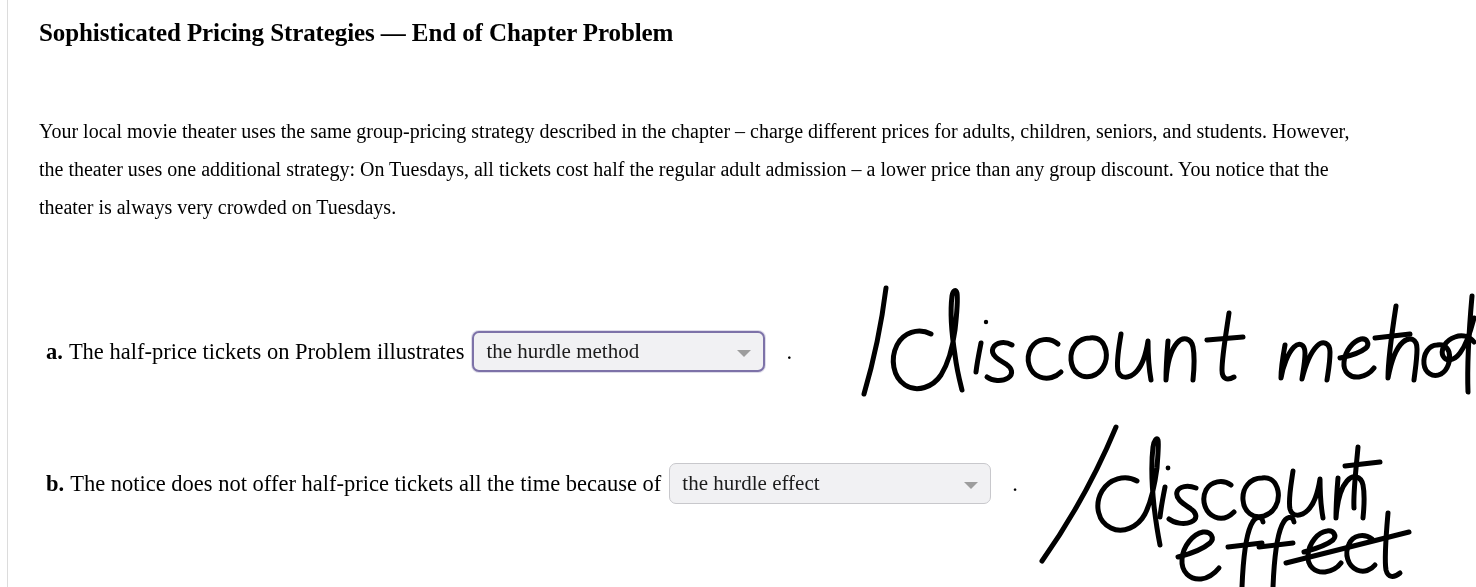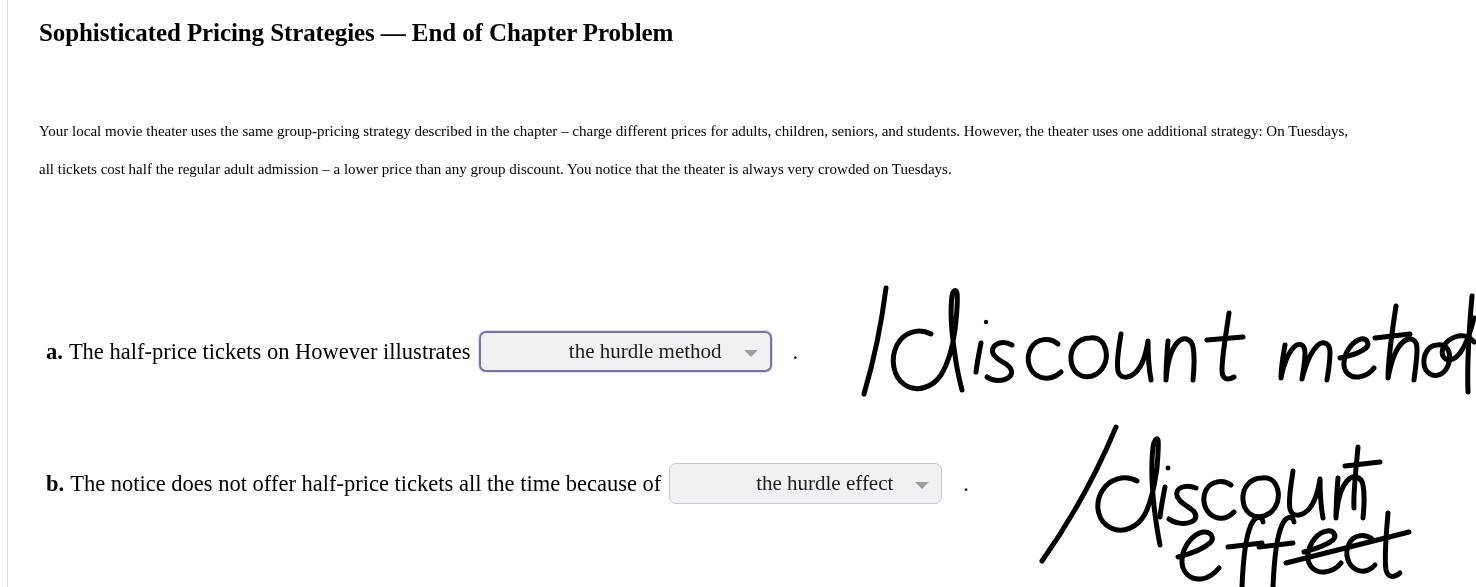--- a/index.html
+++ b/index.html
@@ -42,21 +42,21 @@
     font-weight: bold;
     letter-spacing: -0.1px;
     white-space: nowrap;
   }
 
   .scenario {
     position: absolute;
     left: 39px;
     top: 112px;
     width: 1325px;
-    font-size: 15px;
+    font-size: 20px;
     line-height: 38px;
     text-align: left;
   }
 
   .qrow {
     position: absolute;
     display: flex;
     align-items: center;
     white-space: nowrap;
     font-size: 22.5px;
@@ -68,38 +68,38 @@
     font-weight: bold;
     margin-right: 6px;
   }
   .qtext {
     font-weight: normal;
   }
 
   .dropdown {
     display: inline-flex;
     align-items: center;
-    justify-content: flex-end;
+    justify-content: space-between;
     box-sizing: border-box;
     height: 41px;
     border-radius: 7px;
     background: #f1f1f3;
     margin: 0 20px 0 8px;
     padding: 0 12px;
     position: relative;
     cursor: default;
   }
   .dropdown.focused {
     border: 2px solid #7d72a8;
     box-shadow: 0 0 0 1px rgba(125,114,168,0.25);
     width: 293px;
   }
   .dropdown.plain {
     border: 1px solid #c8c8cc;
-    width: 273px;
+    width: 322px;
   }
   .dropdown-value {
     font-size: 21px;
     color: #1c1c1c;
     font-family: "Liberation Serif", "DejaVu Serif", serif;
   }
   .caret {
     width: 0;
     height: 0;
     border-left: 7px solid transparent;
@@ -128,21 +128,21 @@
 <div class="page">
 
   <div class="page-edge-rule"></div>
 
   <div class="problem-title">Sophisticated Pricing Strategies — End of Chapter Problem</div>
 
   <div class="scenario">Your local movie theater uses the same group-pricing strategy described in the chapter – charge different prices for adults, children, seniors, and students. However, the theater uses one additional strategy: On Tuesdays, all tickets cost half the regular adult admission – a lower price than any group discount. You notice that the theater is always very crowded on Tuesdays.</div>
 
   <div class="qrow qrow-a">
     <span class="qlabel">a.</span>
-    <span class="qtext">The half-price tickets on However illustrates</span>
+    <span class="qtext">The half-price tickets on Problem illustrates</span>
     <span class="dropdown focused">
       <span class="dropdown-value">the hurdle method</span>
       <span class="caret"></span>
     </span>
     <span class="period">.</span>
   </div>
 
   <div class="qrow qrow-b">
     <span class="qlabel">b.</span>
     <span class="qtext">The notice does not offer half-price tickets all the time because of</span>

